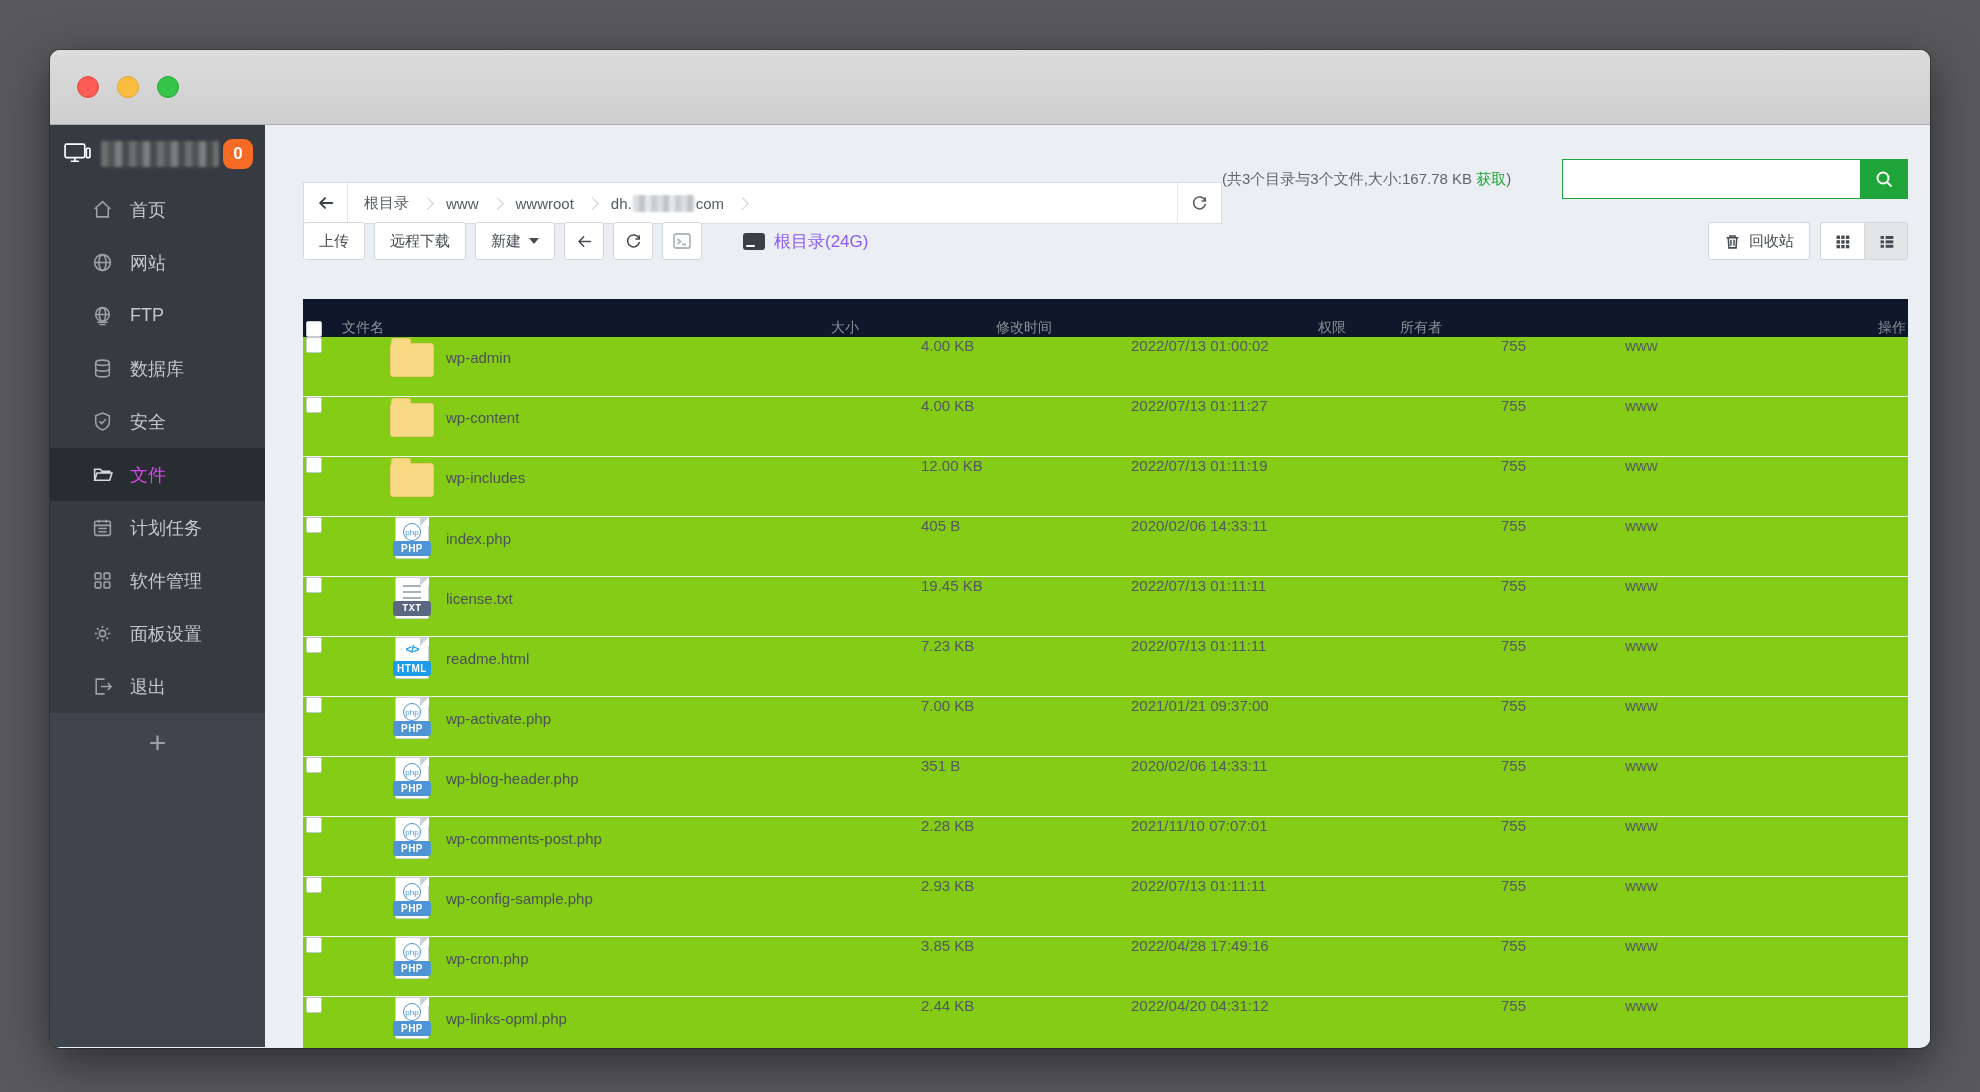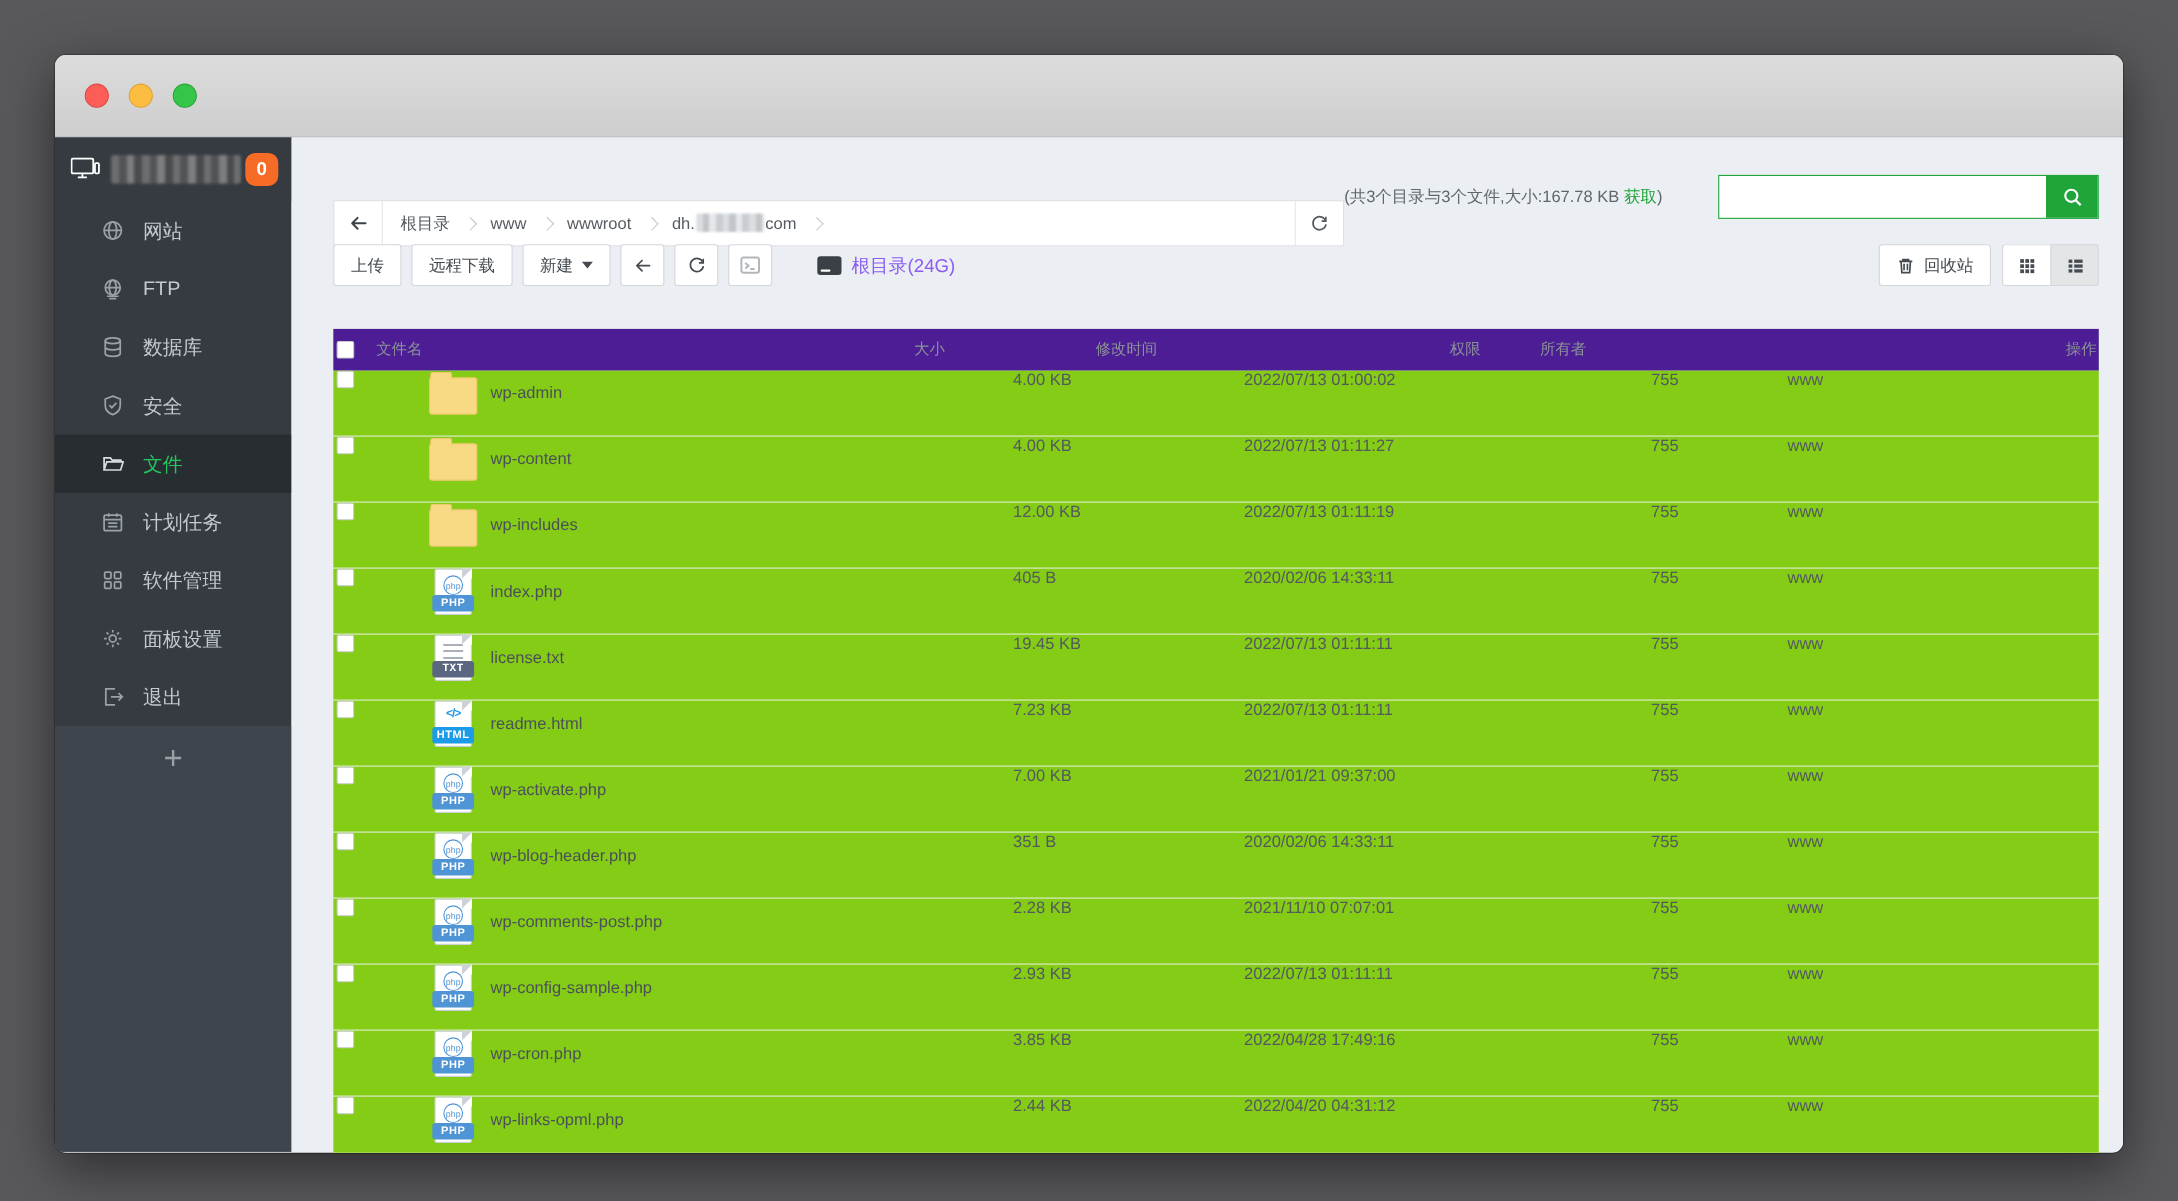--- a/index.html
+++ b/index.html
@@ -27,21 +27,21 @@
   .logo-blur { width:118px; height:26px; margin-left:10px; border-radius:2px; opacity:.8;
     background:
       repeating-linear-gradient(90deg,#767c82 0 7px,#555b61 7px 14px,#8a9096 14px 21px,#4a5056 21px 28px),
       #666; background-blend-mode:luminosity; filter:blur(1.4px); }
   .badge { margin-left:auto; min-width:30px; height:30px; background:#f66b25; color:#fff;
     border-radius:9px; font-size:17px; font-weight:bold; display:flex; align-items:center; justify-content:center; padding:0 8px; }
   .nav { }
   .nav-item { height:53px; display:flex; align-items:center; padding-left:42px; cursor:pointer;
     color:#c3c9cd; font-size:18px; }
   .nav-item svg { width:21px; height:21px; margin-right:17px; stroke:#9aa1a7; fill:none; stroke-width:1.5; }
-  .nav-item.active { background:#282d32; color:#22c55e; }
+  .nav-item.active { background:#282d32; color:#d946ef; }
   .nav-item.active svg { stroke:#d6dadd; }
   .side-bottom { flex:1; background:#3e454c; display:flex; justify-content:center; }
   .plus-btn { margin-top:10px; color:#9aa1a7; font-size:30px; font-weight:300; height:40px; line-height:40px; cursor:pointer; }
 
   
   .content { flex:1; background:#ebeef2; padding:33px 22px 0 38px; position:relative; }
 
   .topbar { display:flex; align-items:center; height:42px; }
   .crumb-bar { width:919px; height:42px; background:#fff; border:1px solid #dadde1; display:flex; align-items:stretch; flex-shrink:0;margin-top:48px; }
   .crumb-back { width:44px; border-right:1px solid #e3e5e8; display:flex; align-items:center; justify-content:center; cursor:pointer; }
@@ -75,21 +75,21 @@
   .recycle { margin-right:10px; }
   .recycle svg { margin-right:8px; }
   .view-toggle { display:flex; }
   .vbtn { width:44px; height:38px; background:#fff; border:1px solid #d3d6da; display:flex; align-items:center; justify-content:center; cursor:pointer; }
   .vbtn:first-child { border-radius:3px 0 0 3px; border-right:none; }
   .vbtn:last-child { border-radius:0 3px 3px 0; }
   .vbtn.active { background:#e3e5e7; }
 
   
   .ftable { margin-top:39px; background:#fff; }
-  .thead { height:38px; background:#4c1d95; display:flex; align-items:center; font-size:14px; color:#8b9198; }
+  .thead { height:38px; background:#0f172a; display:flex; align-items:flex-end; font-size:14px; color:#8b9198; }
   .trow { height:60px; display:flex; align-items:flex-start; border-bottom:1px solid #f0f2f4; background:#84cc16; font-size:15px; color:#53595f;gap:45px; }
   .c-check { width:36px; display:flex; justify-content:flex-start; padding-left:3px; }
   .checkbox { width:16px; height:16px; border:1px solid #c6cacd; border-radius:2px; background:#fff; cursor:pointer; }
   .c-main { width:492px; display:flex; align-items:center; }
   .thead .c-main { padding-left:3px; }
   .c-size { width:165px; }
   .c-time { width:300px; }
   .c-perm { width:50px; text-align:right; }
   .c-owner { flex:1; padding-left:54px; }
   .c-act { width:60px; text-align:right; padding-right:2px; }
@@ -229,20 +229,26 @@
 
       <div class="sidebar">
         <div class="logo-row">
           <svg width="27" height="23" style="stroke:#fff;fill:none;stroke-width:1.6">
               <use href="#i-logo-monitor"></use>
             </svg>
           <div class="logo-blur"></div>
           <div class="badge">0</div>
         </div>
         <div class="nav" id="side-nav">
+  <div class="nav-item">
+    <svg>
+                <use href="#i-home"></use>
+              </svg>
+    <span class="nav-label">首页</span>
+  </div>
 
   <div class="nav-item">
     <svg>
                 <use href="#i-globe"></use>
               </svg>
     <span class="nav-label">网站</span>
   </div>
 
   <div class="nav-item">
     <svg>

